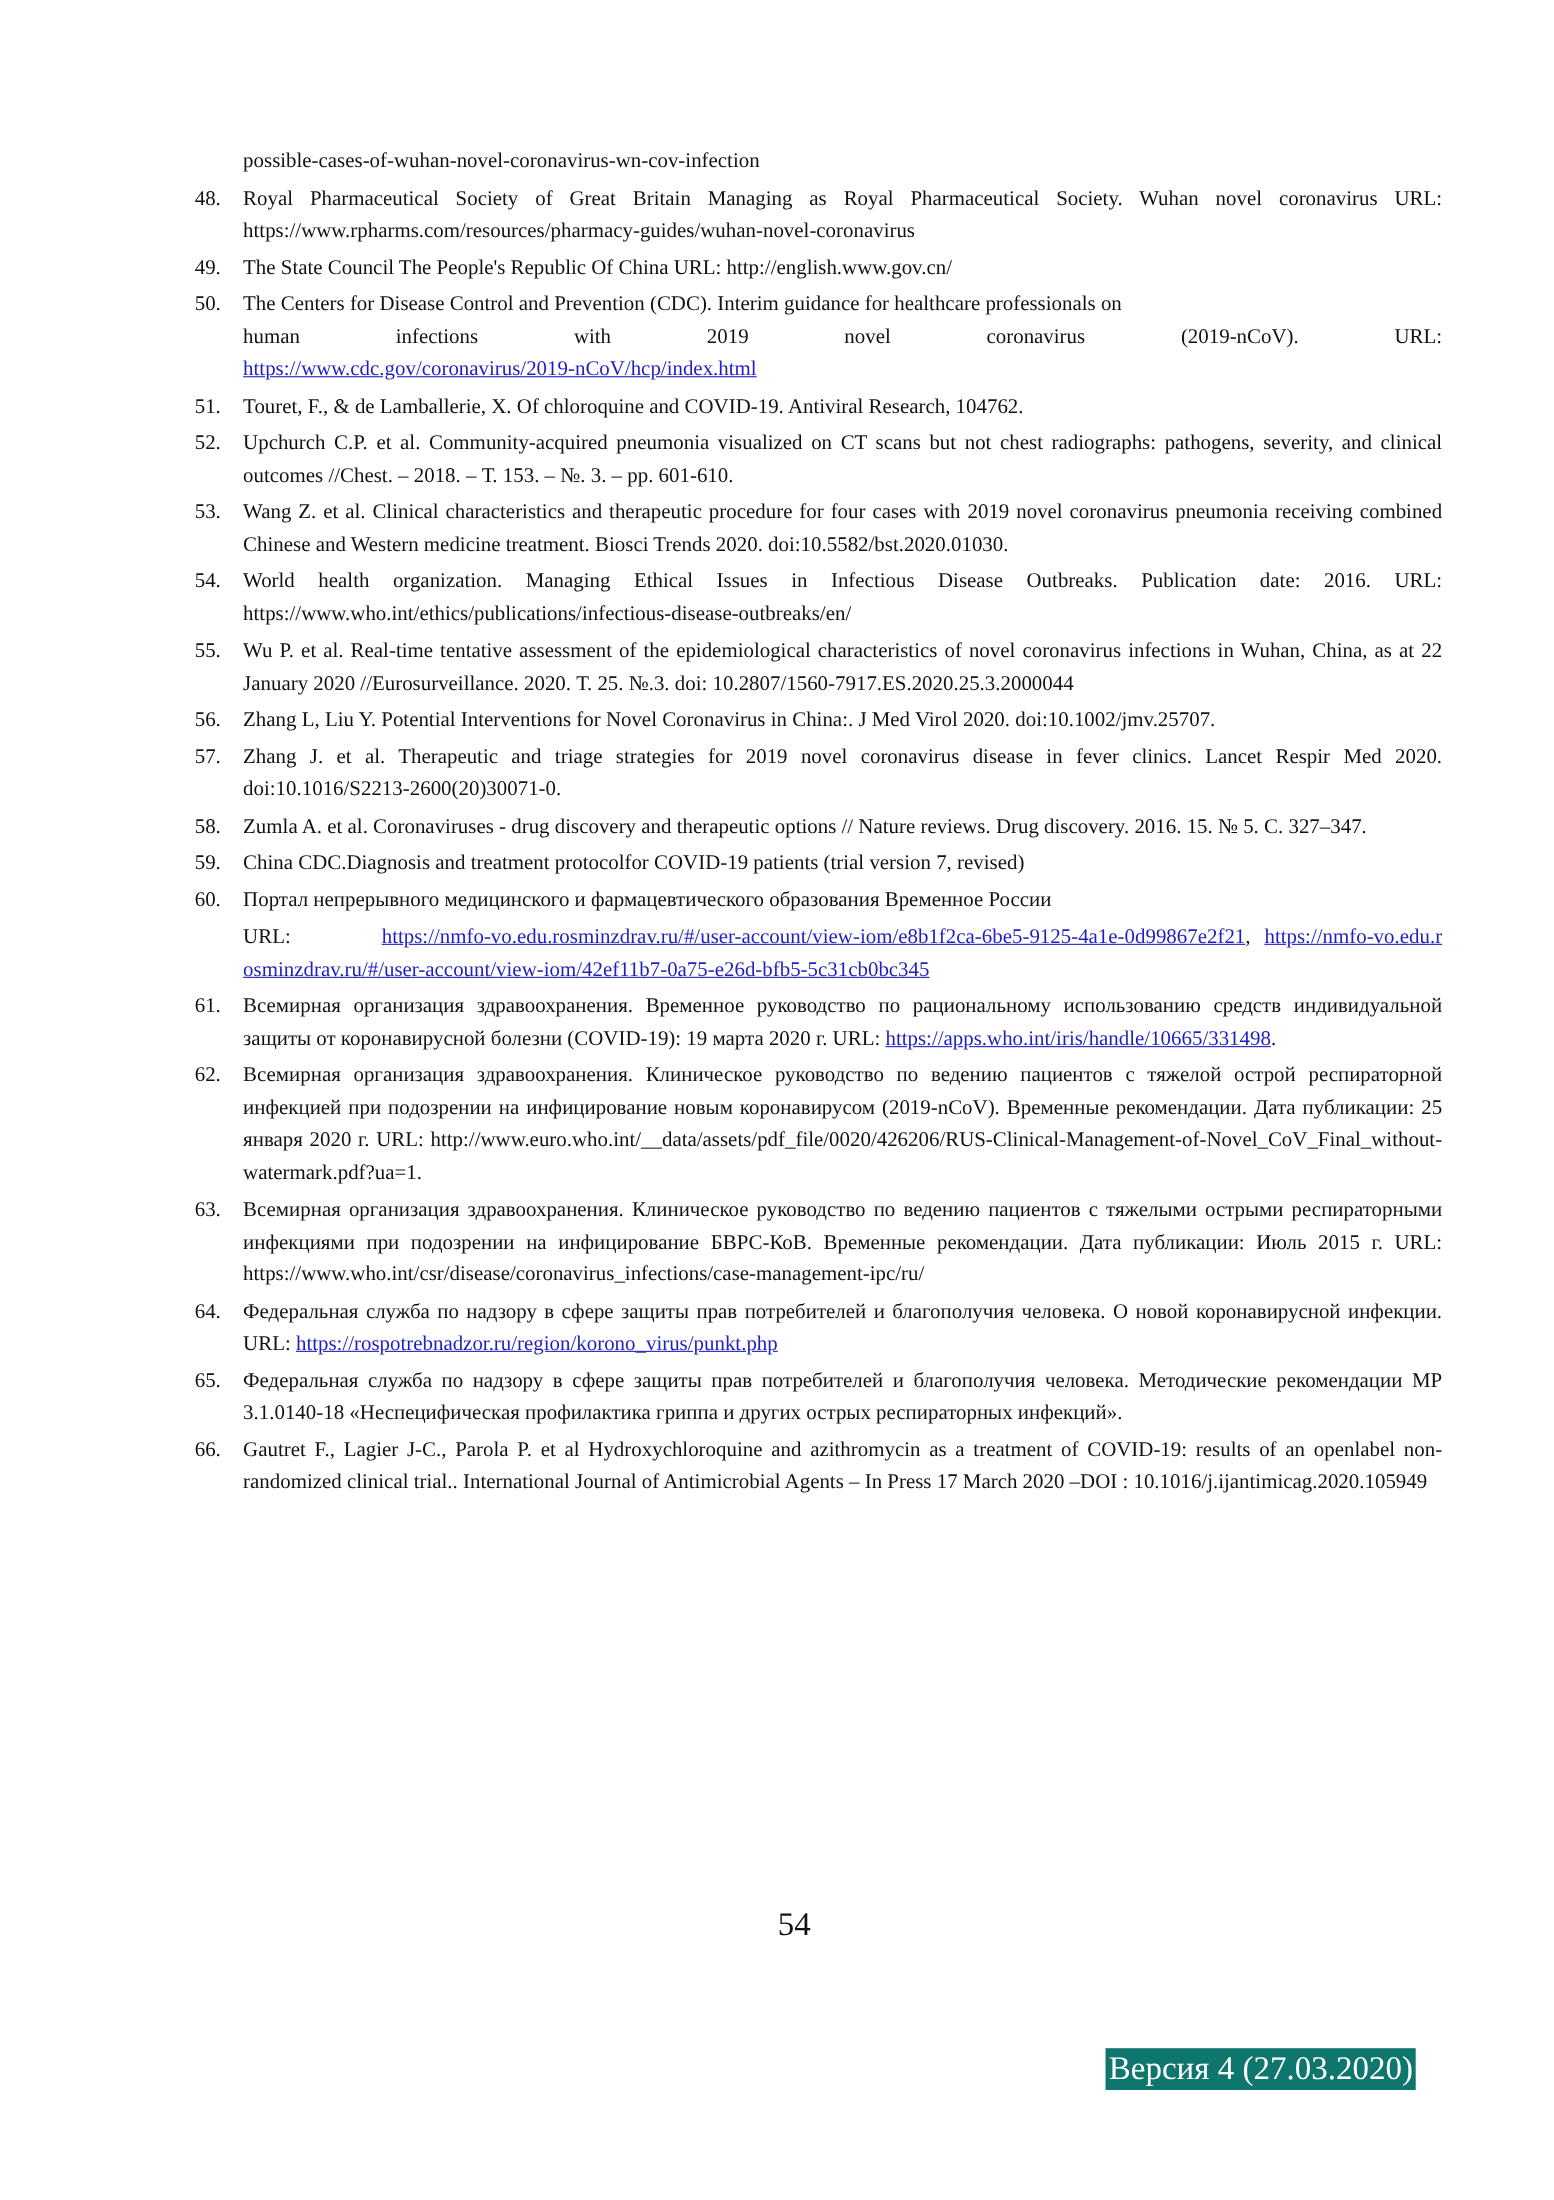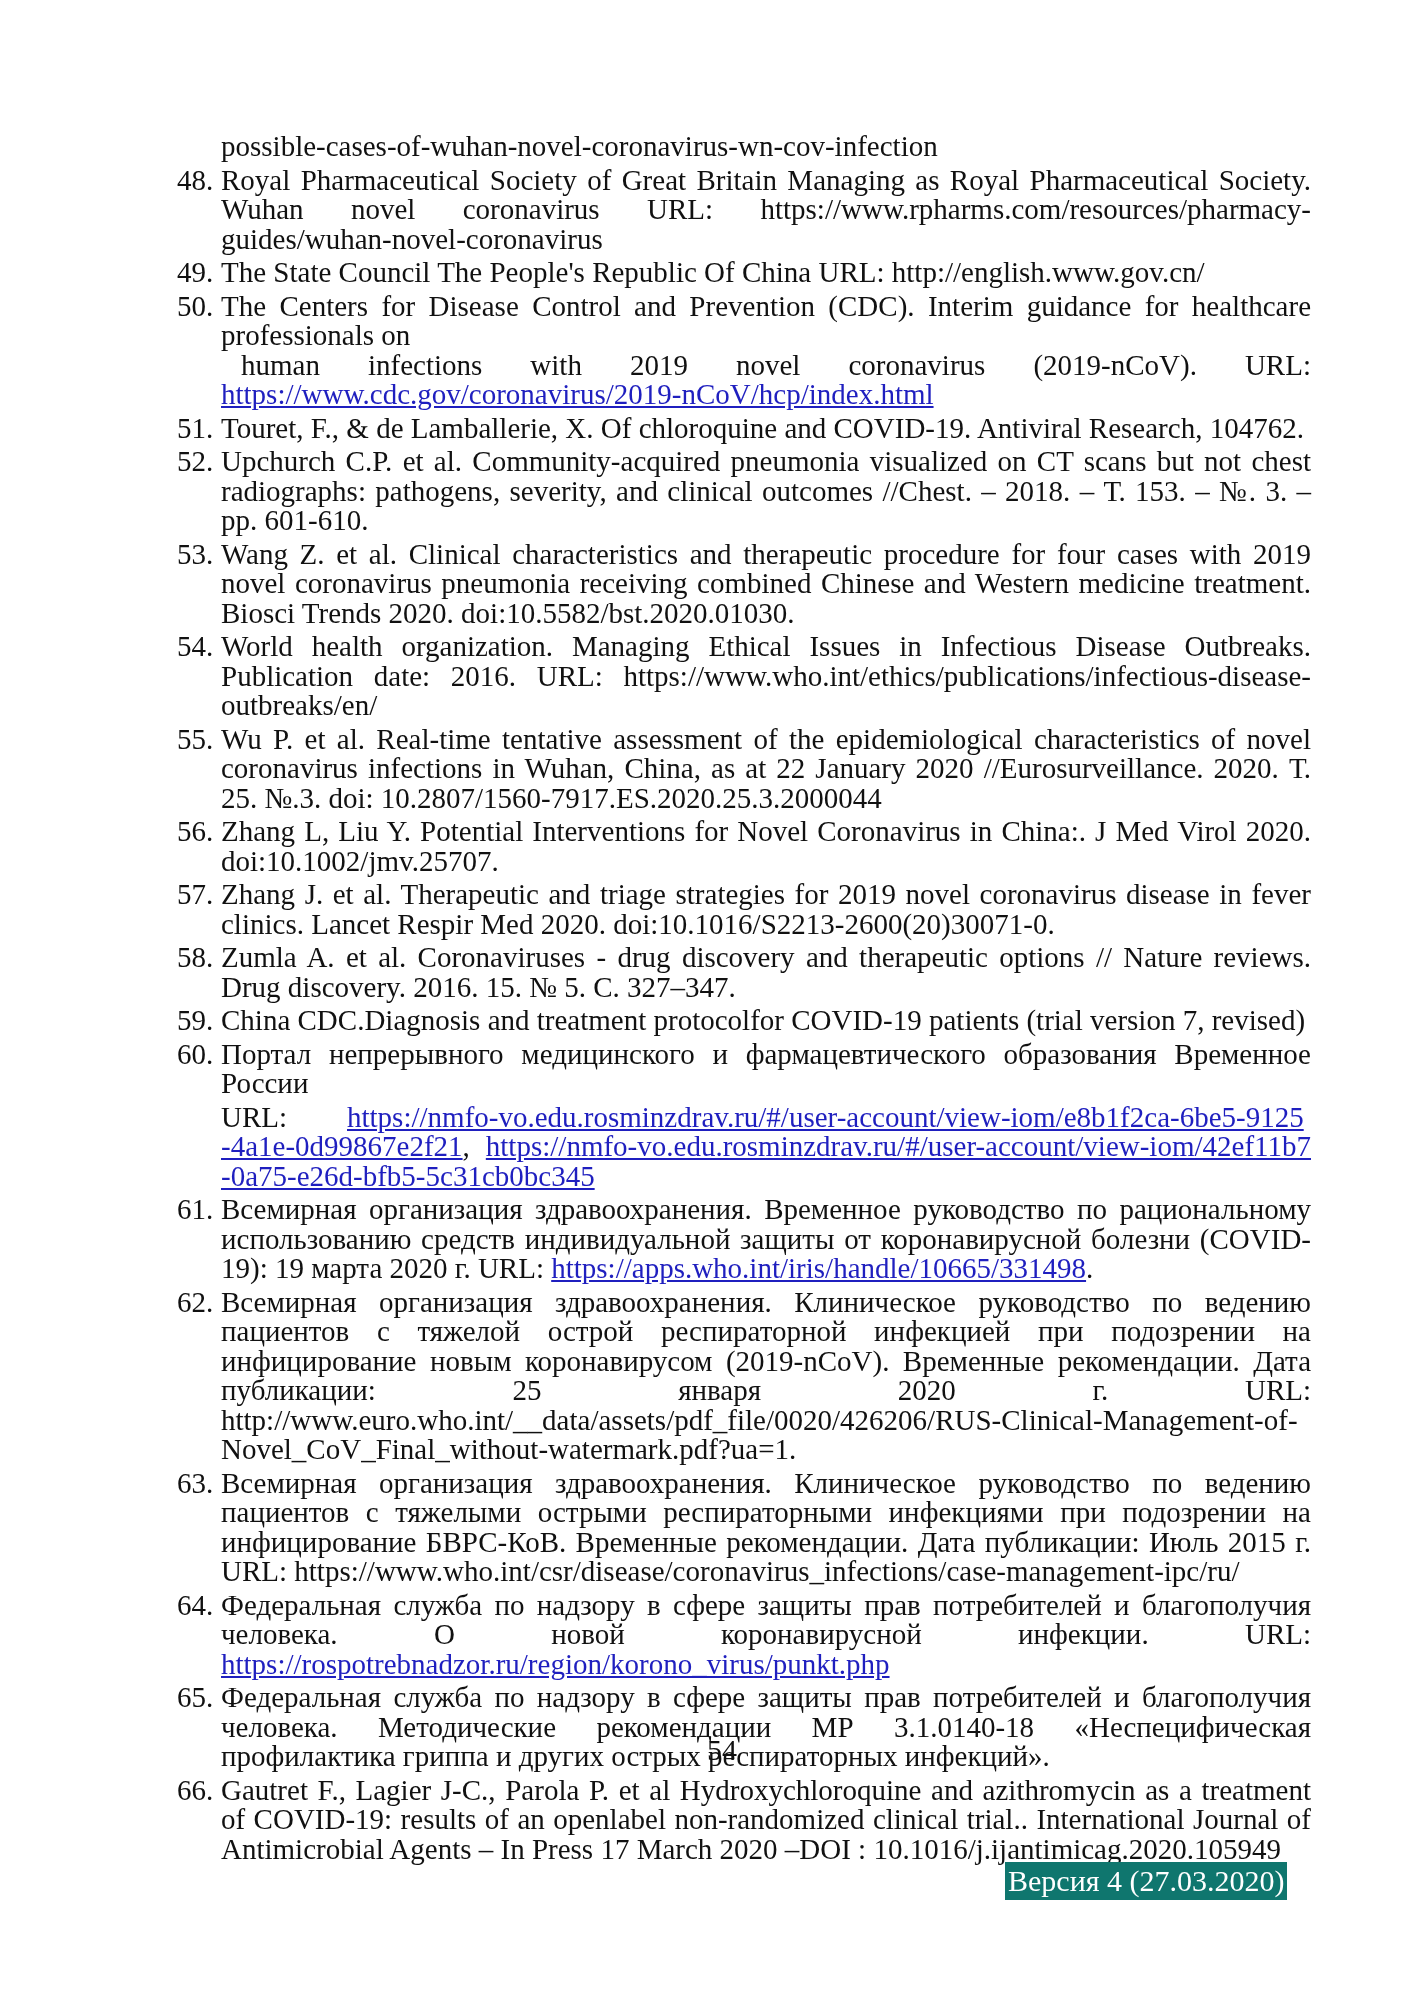--- a/index.html
+++ b/index.html
@@ -19,21 +19,21 @@
       position: absolute;
       left: 0; top: 0;
       width: 1413px;
       height: 2000px;
     }
     .refs {
       position: absolute;
       left: 177px;
       top: 132px;
       width: 1134px;
-      font-size: 29px;
+      font-size: 19px;
       line-height: 29.5px;
     }
     .cont {
       padding-left: 44px;
       margin-bottom: 4px;
     }
     .item {
       display: flex;
       margin-bottom: 4px;
       justify-content: space-between;
@@ -44,21 +44,21 @@
     }
     .body {
       flex: 1 1 auto;
       text-align: justify;
     }
     .link {
       color: #1f1fbf;
       text-decoration: underline;
     }
     .line { display: block; }
-    .line.j { text-align: justify; text-align-last: justify; margin-left: 20px; }
+    .line.j { text-align: justify; text-align-last: justify; }
     .page-number {
       position: absolute;
       left: 707px;
       top: 1736px;
       font-size: 30px;
       line-height: 28px;
     }
     .version-badge {
       position: absolute;
       left: 1005px;

